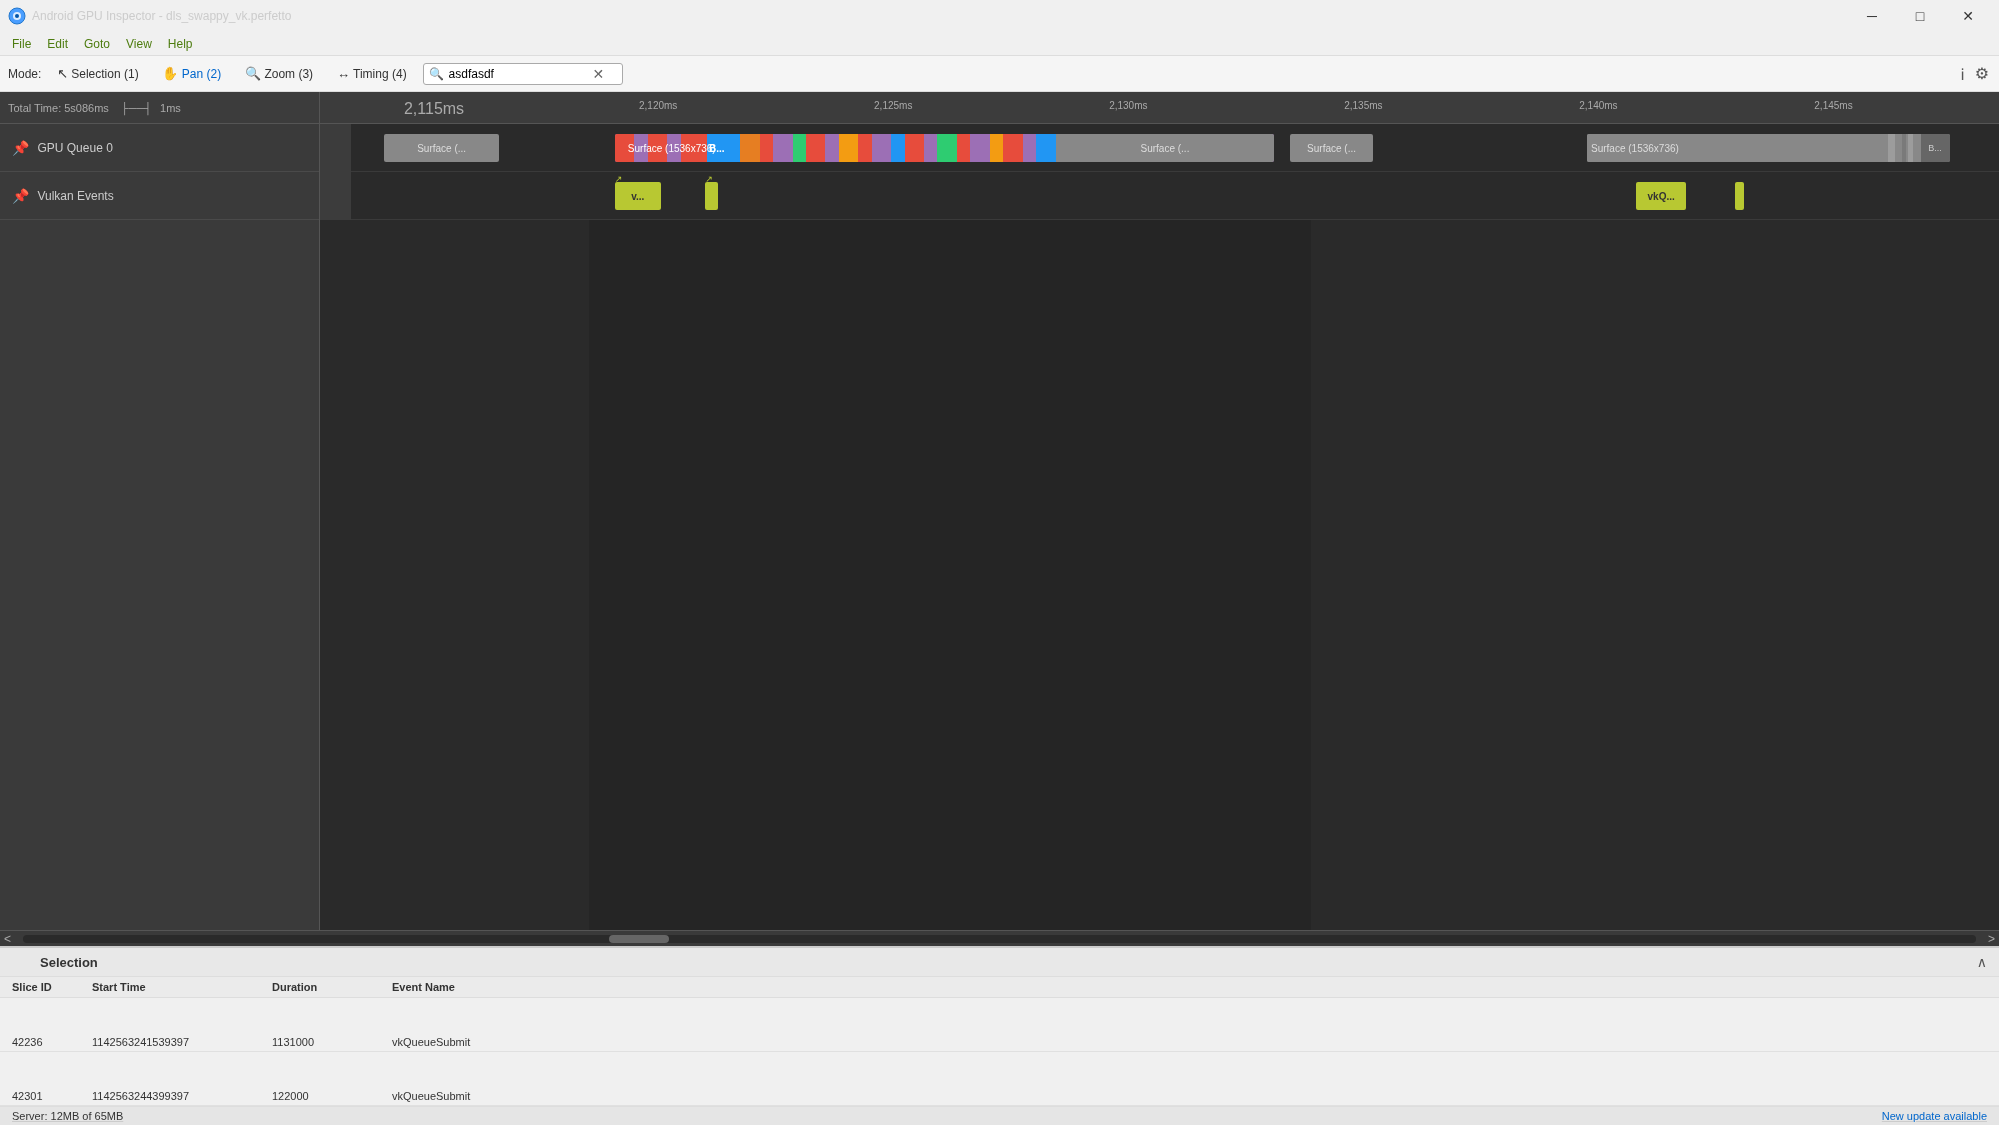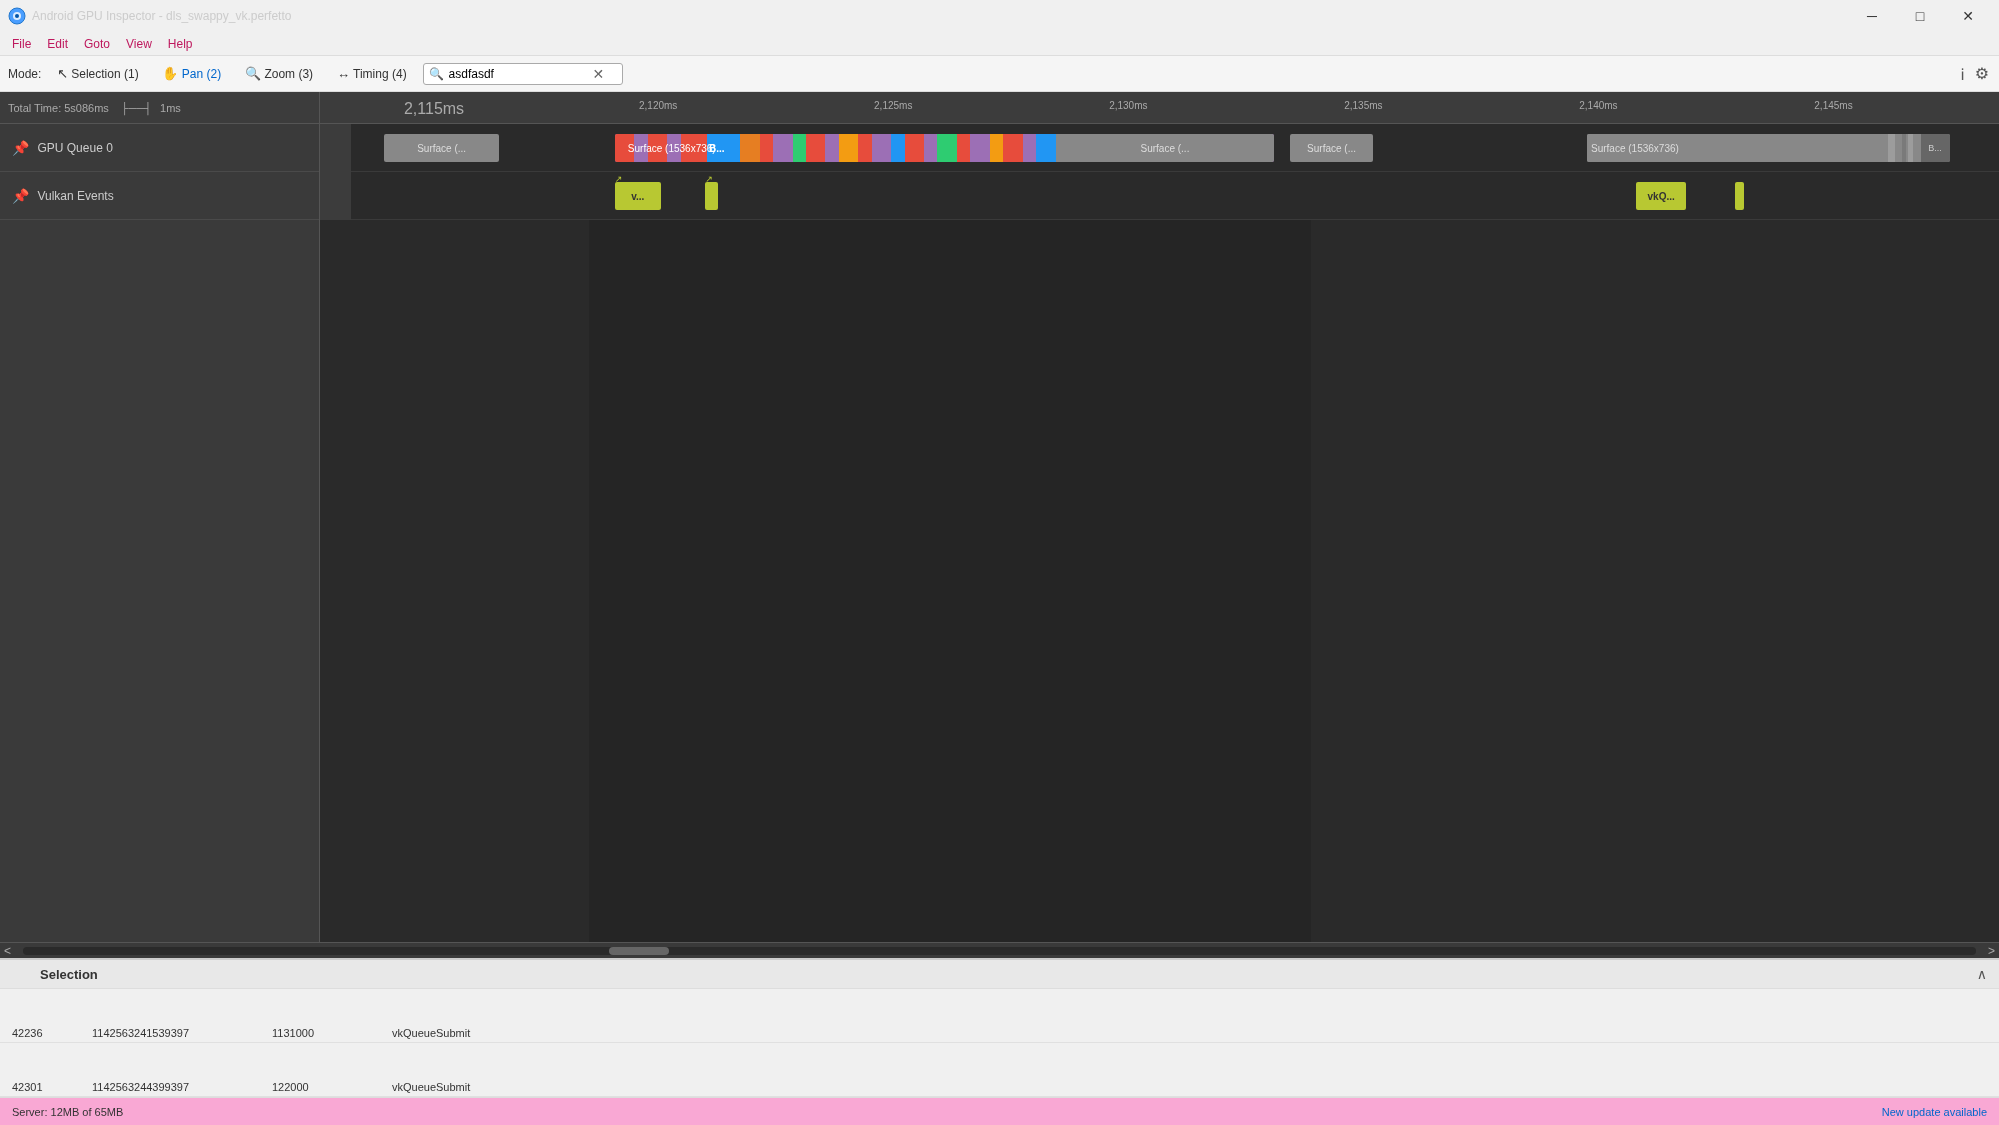--- a/index.html
+++ b/index.html
@@ -54,21 +54,21 @@
       display: flex;
       align-items: center;
       padding: 0 4px;
       border-bottom: 1px solid #ddd;
       flex-shrink: 0;
     }
     .menu-item {
       padding: 2px 8px;
       cursor: pointer;
       font-size: 12px;
-      color: #be185d;
+      color: #4d7c0f;
     }
 
     
     #toolbar {
       background: #f5f5f5;
       height: 36px;
       display: flex;
       align-items: center;
       padding: 0 8px;
       gap: 8px;
@@ -321,28 +321,29 @@
       border-bottom: 1px solid #e0e0e0;
       margin-top: 35px;
     }
     .sel-cell {
       font-size: 11px;
       color: #333;
     }
 
     
     #status-bar {
-      background: #f9a8d4;
-      height: 28px;
+      background: #e5e5e5;
+      height: 19px;
       display: flex;
       align-items: center;
       padding: 0 12px;
       justify-content: space-between;
       border-top: 1px solid #ddd;
       flex-shrink: 0;
+      text-decoration: underline;
     }
     #status-left {
       font-size: 11px;
       color: #333;
     }
     #status-right {
       font-size: 11px;
       color: #0066cc;
       cursor: pointer;
       text-decoration: none;
@@ -568,20 +569,26 @@
     <button id="scroll-right-btn">&gt;</button>
   </div>
 
 </div>
 
 <div id="selection-panel">
   <div id="selection-header">
     <span id="selection-title">Selection</span>
     <button id="selection-collapse-btn">∧</button>
   </div>
+  <div id="selection-table-header">
+    <span class="sel-col col-slice-id">Slice ID</span>
+    <span class="sel-col col-start-time">Start Time</span>
+    <span class="sel-col col-duration">Duration</span>
+    <span class="sel-col col-event-name">Event Name</span>
+  </div>
   <div class="sel-row">
     <span class="sel-cell col-slice-id">42236</span>
     <span class="sel-cell col-start-time">1142563241539397</span>
     <span class="sel-cell col-duration">1131000</span>
     <span class="sel-cell col-event-name">vkQueueSubmit</span>
   </div>
   <div class="sel-row">
     <span class="sel-cell col-slice-id">42301</span>
     <span class="sel-cell col-start-time">1142563244399397</span>
     <span class="sel-cell col-duration">122000</span>

